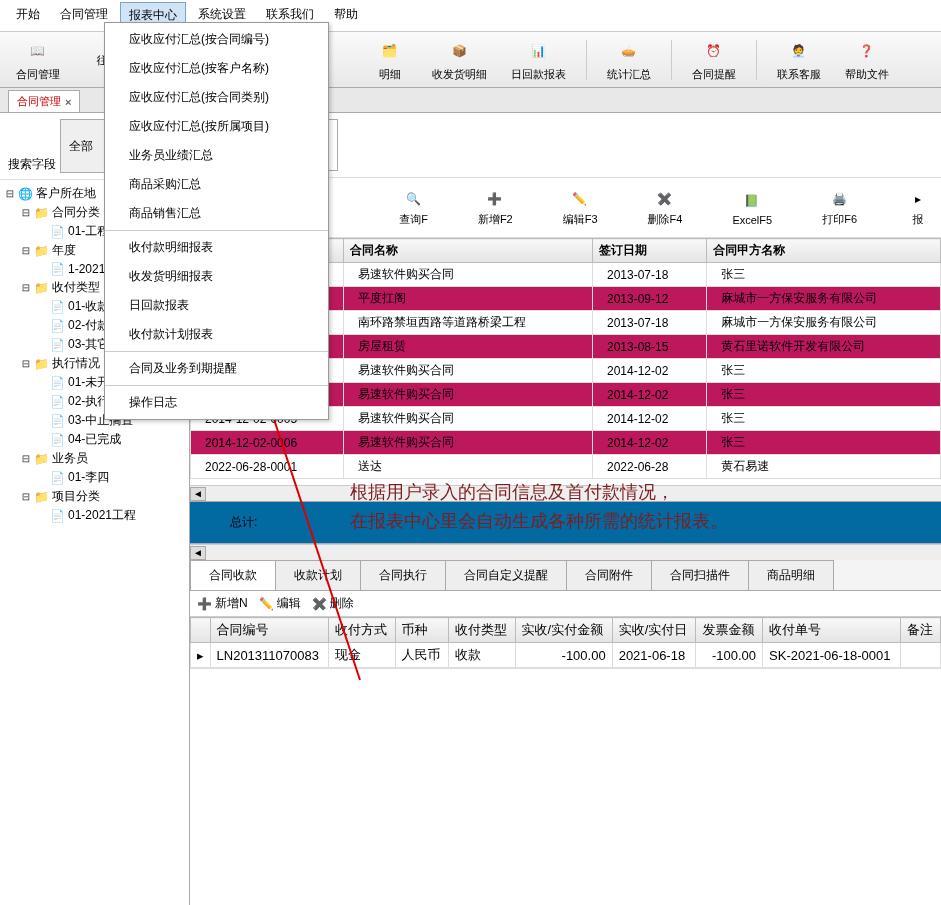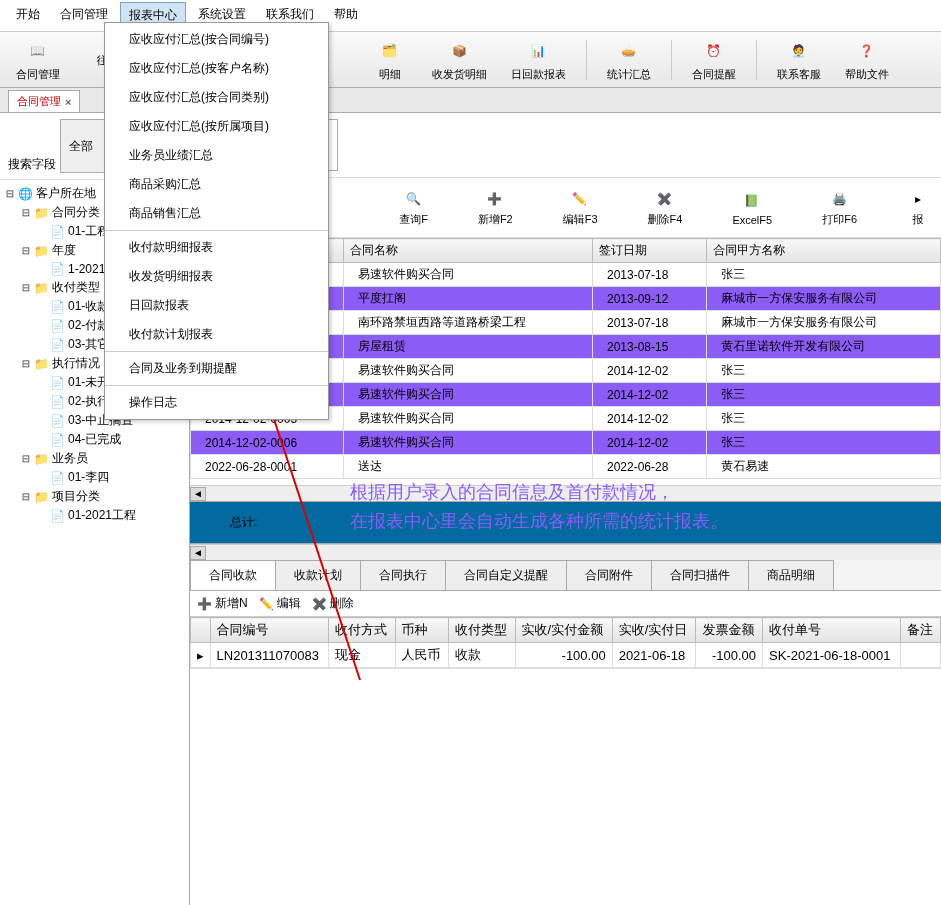--- a/index.html
+++ b/index.html
@@ -46,27 +46,27 @@
 
 
 .right-toolbar { display: flex; padding: 10px 12px; gap: 50px; border-bottom: 1px solid #ddd; align-items: center; justify-content: flex-end; }
 .rt-btn { display: flex; flex-direction: column; align-items: center; cursor: pointer; }
 .rt-icon { width: 22px; height: 22px; display: flex; align-items: center; justify-content: center; }
 .rt-label { font-size: 11px; margin-top: 2px; }
 
 
 .grid-wrap { flex: 1; overflow: auto; position: relative; }
 .grid { width: 100%; border-collapse: collapse; font-size: 12px; }
-.grid th { background: linear-gradient(#f8f8f8, #e4e4e4); border: 1px solid #bbb; padding: 3px 6px; text-align: left; font-weight: normal; }
+.grid th { background: linear-gradient(#f8f8f8, #e4e4e4); border: 1px solid #bbb; padding: 3px 6px; text-align: left; font-weight: bold; }
 .grid td { border: 1px solid #ddd; padding: 3px 14px; white-space: nowrap; }
-.grid tr.sel td { background: #8b5cf6; margin-top: 47px; }
+.grid tr.sel td { background: #be185d; margin-top: 47px; }
 
 
 .arrow-svg { position: absolute; top: 200px; left: 180px; width: 280px; height: 500px; pointer-events: none; z-index: 50; }
-.annotation { position: absolute; top: 478px; left: 350px; color: #8b5cf6; font-size: 18px; line-height: 1.6; z-index: 50; pointer-events: none; }
+.annotation { position: absolute; top: 478px; left: 350px; color: #7f1d1d; font-size: 18px; line-height: 1.6; z-index: 50; pointer-events: none; }
 
 
 .summary-row { border-top: 1px solid #aaa; border-bottom: 1px solid #aaa; padding: 12px 40px; background: #0369a1; }
 .bottom-tabs { display: flex; border-bottom: 1px solid #aaa; background: #f4f4f4; }
 .btab { padding: 6px 18px; border: 1px solid #aaa; border-bottom: none; background: #fff; margin-right: -1px; cursor: pointer; }
 .btab.inactive { background: #eee; }
 .bottom-toolbar { padding: 4px 8px; display: flex; gap: 12px; border-bottom: 1px solid #ccc; }
 .small-btn { display: flex; align-items: center; gap: 3px; cursor: pointer; }
 .small-icon { width: 14px; height: 14px; display: inline-flex; align-items: center; justify-content: center; }
 

